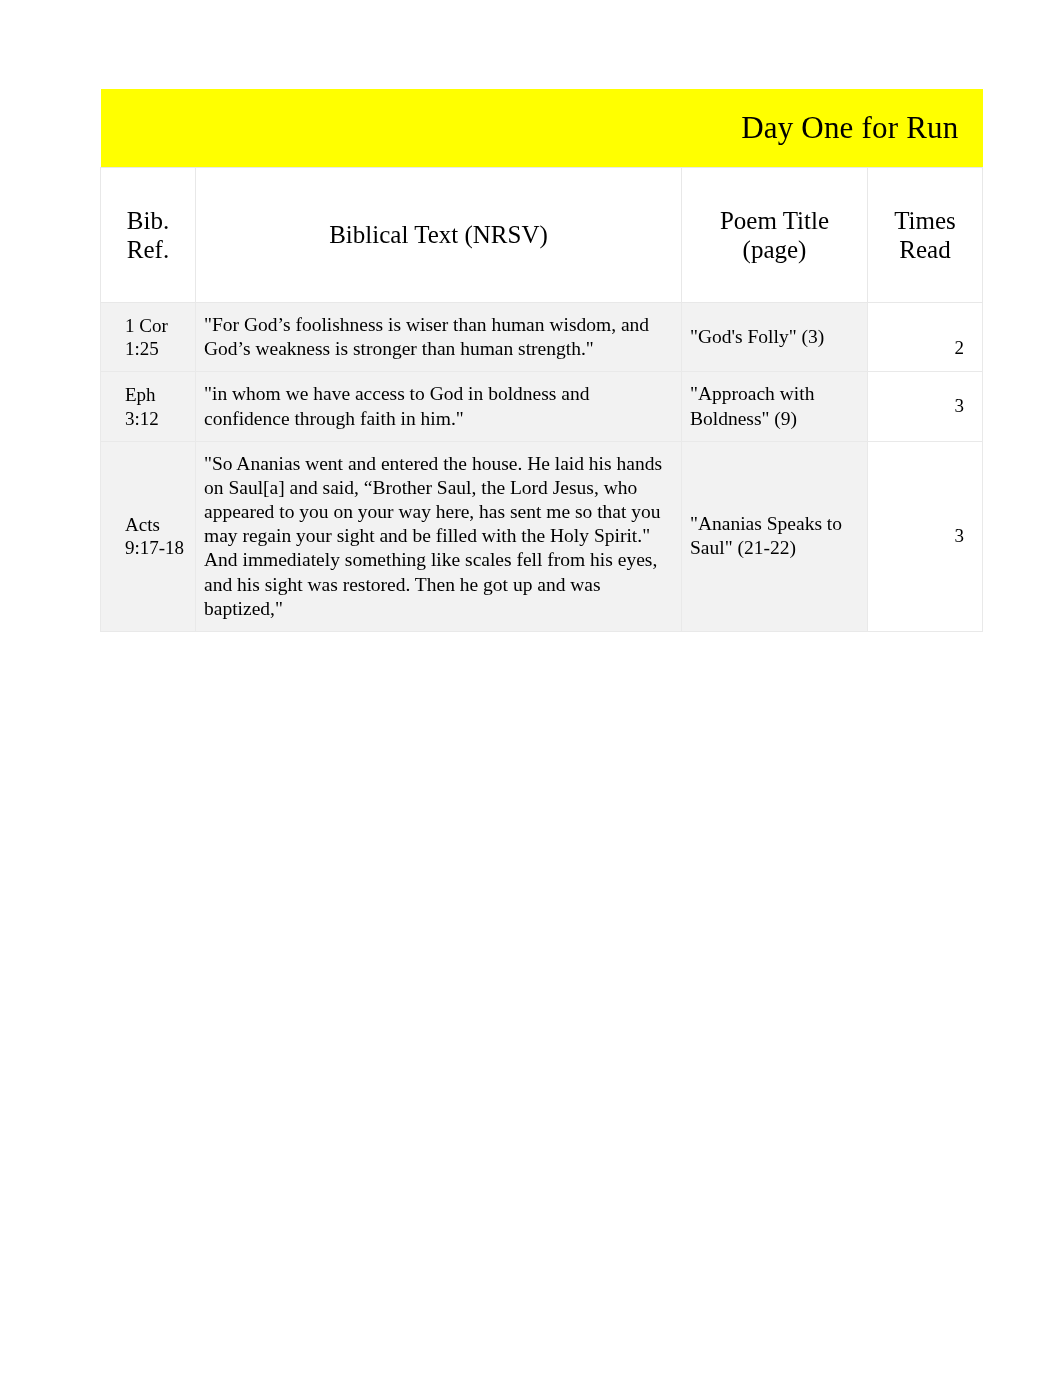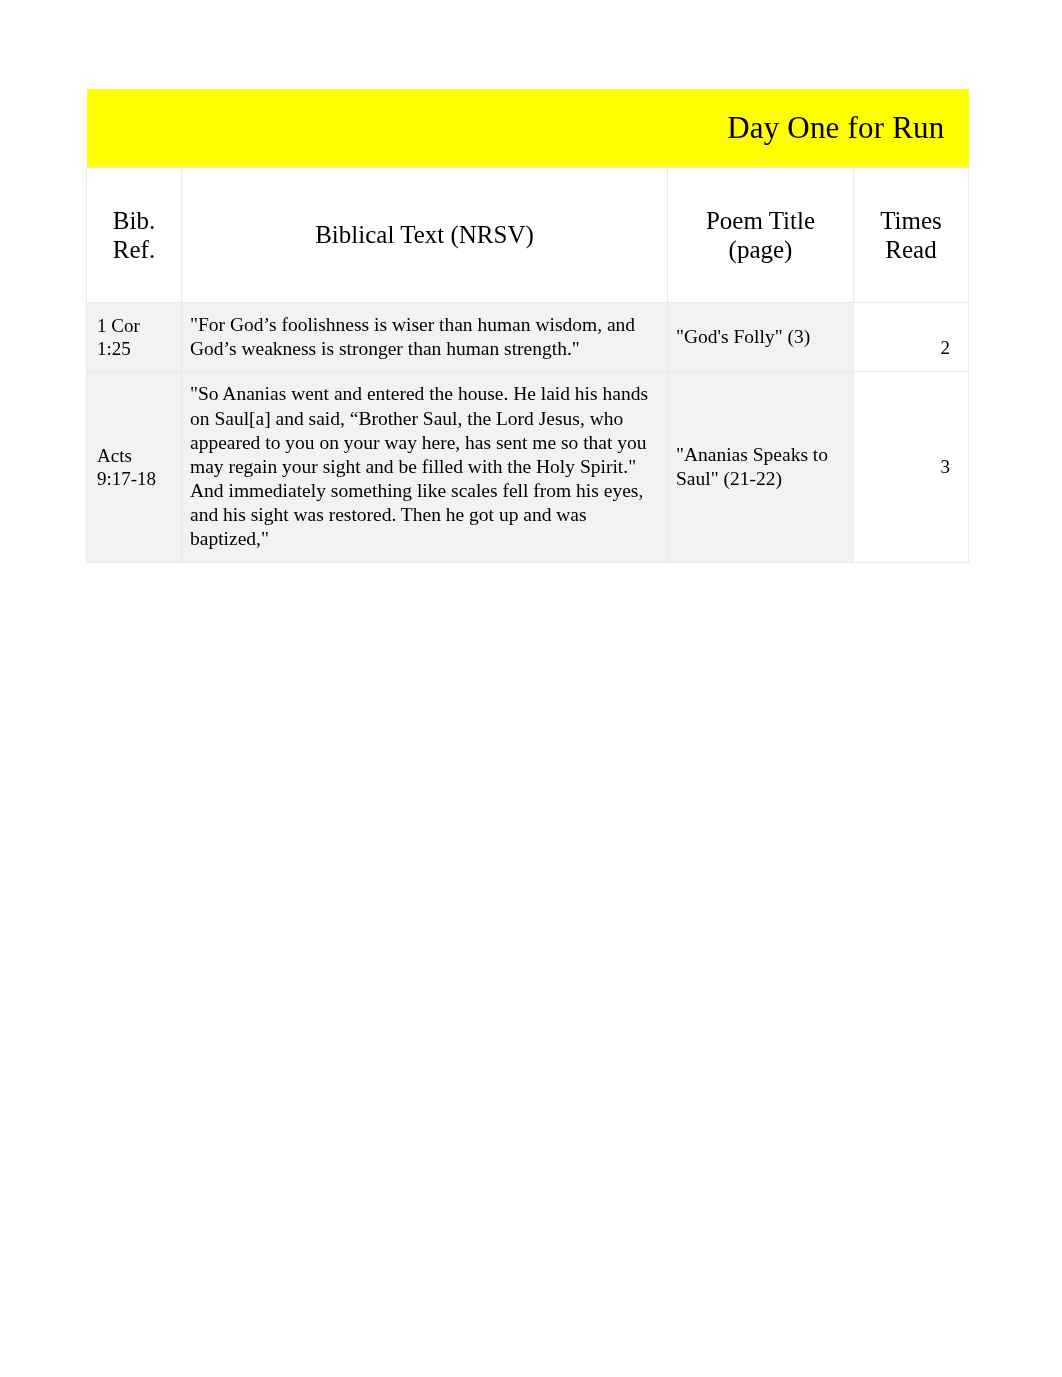--- a/index.html
+++ b/index.html
@@ -17,21 +17,21 @@
 
   .page {
     position: relative;
     width: 1062px;
     height: 1377px;
     background: #ffffff;
   }
 
   .doc-table {
     position: absolute;
-    left: 86px;
+    left: 100px;
     top: 89px;
     width: 882px;
     border-collapse: collapse;
     table-layout: fixed;
   }
 
   
   .banner-cell {
     background: #ffff00;
     height: 78px;
@@ -78,20 +78,21 @@
   }
   .data-row td.times-cell.bottom-align {
     vertical-align: bottom;
     padding-bottom: 12px;
   }
 
   .ref-text {
     font-size: 19px;
     line-height: 1.22;
     padding-left: 2px;
+    margin-left: 14px;
   }
   .verse-text {
     font-size: 19.5px;
     line-height: 1.24;
     text-align: left;
   }
   .poem-text {
     font-size: 19.5px;
     line-height: 1.24;
     text-align: left;
@@ -154,33 +155,47 @@
           <div class="verse-text">"For God’s foolishness is wiser than human wisdom, and God’s weakness is stronger than human strength."</div>
         </td>
         <td>
           <div class="poem-text">"God's Folly" (3)</div>
         </td>
         <td class="times-cell bottom-align">
           <div class="times-text">2</div>
         </td>
       </tr>
 
-
-
       <tr class="data-row">
         <td>
-          <div class="ref-text">Acts 9:17-18</div>
-        </td>
-        <td>
-          <div class="verse-text">"So Ananias went and entered the house. He laid his hands on Saul[a] and said, “Brother Saul, the Lord Jesus, who appeared to you on your way here, has sent me so that you may regain your sight and be filled with the Holy Spirit." And immediately something like scales fell from his eyes, and his sight was restored. Then he got up and was baptized,"</div>
-        </td>
-        <td>
-          <div class="poem-text">"Ananias Speaks to Saul" (21-22)</div>
+          <div class="ref-text">Eph 3:12</div>
+        </td>
+        <td>
+          <div class="verse-text">"in whom we have access to God in boldness and confidence through faith in him."</div>
+        </td>
+        <td>
+          <div class="poem-text">"Approach with Boldness" (9)</div>
         </td>
         <td class="times-cell">
           <div class="times-text">3</div>
         </td>
       </tr>
 
+
+      <tr class="data-row">
+        <td>
+          <div class="ref-text">Acts 9:17-18</div>
+        </td>
+        <td>
+          <div class="verse-text">"So Ananias went and entered the house. He laid his hands on Saul[a] and said, “Brother Saul, the Lord Jesus, who appeared to you on your way here, has sent me so that you may regain your sight and be filled with the Holy Spirit." And immediately something like scales fell from his eyes, and his sight was restored. Then he got up and was baptized,"</div>
+        </td>
+        <td>
+          <div class="poem-text">"Ananias Speaks to Saul" (21-22)</div>
+        </td>
+        <td class="times-cell">
+          <div class="times-text">3</div>
+        </td>
+      </tr>
+
     </tbody>
   </table>
 
 </div>
 
 </body></html>

